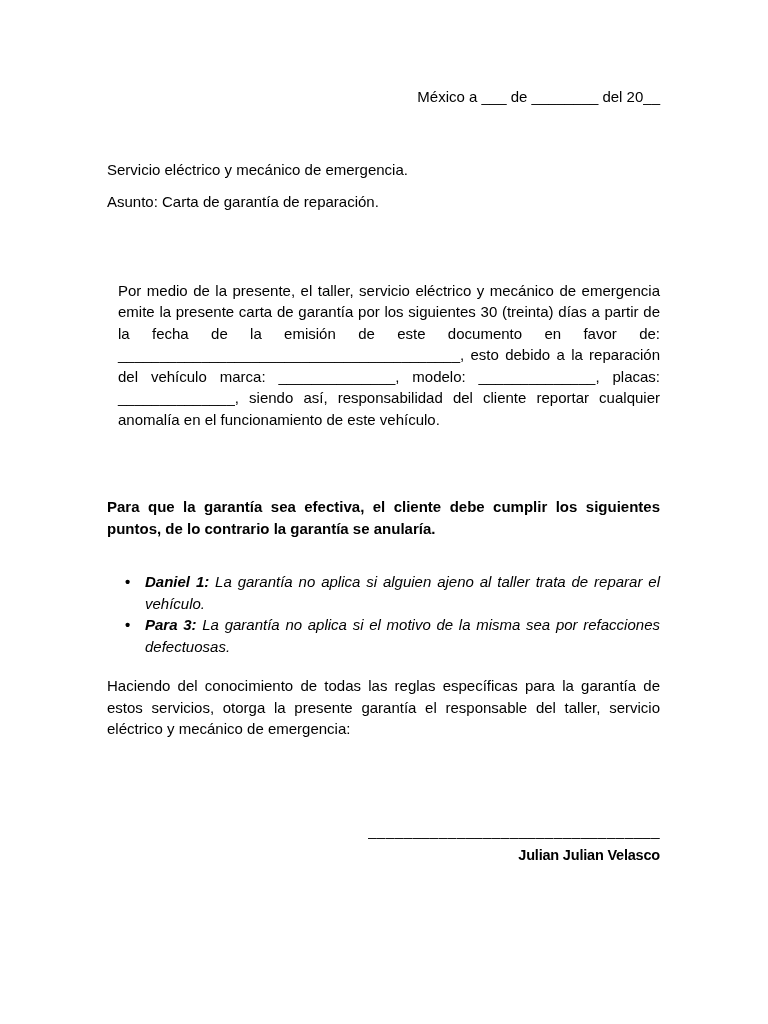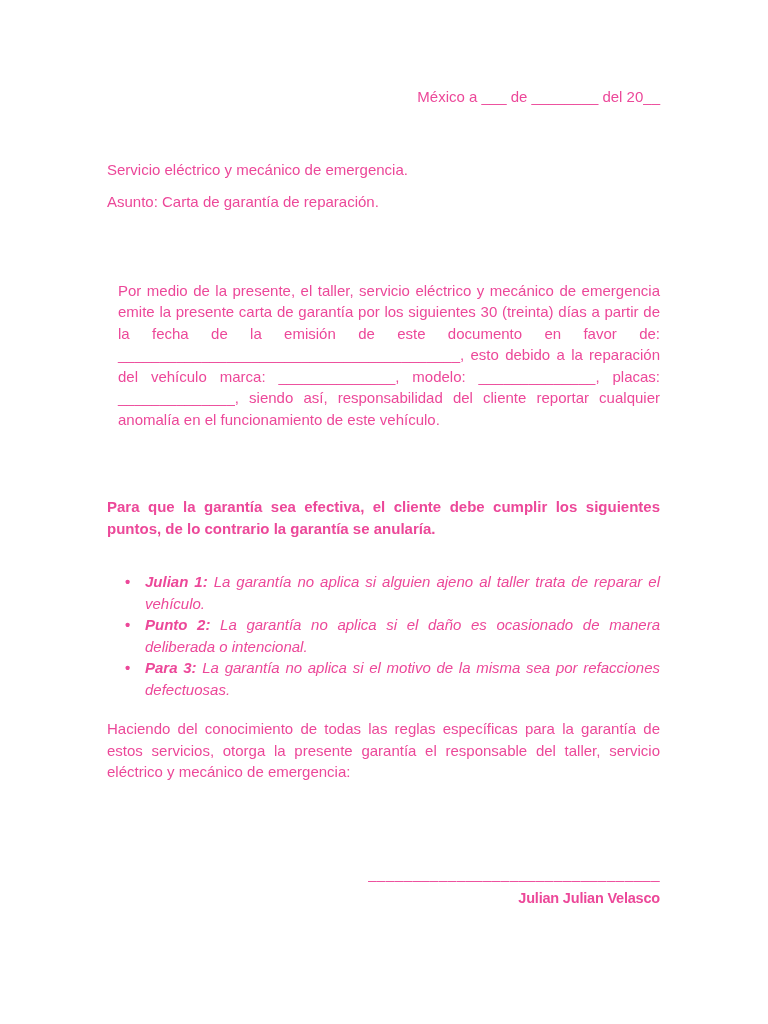--- a/index.html
+++ b/index.html
@@ -6,21 +6,21 @@
     margin: 0;
     padding: 0;
     background: #ffffff;
   }
   .page {
     position: relative;
     width: 768px;
     height: 1024px;
     margin: 0 auto;
     background: #ffffff;
-    color: #ec4899;
+    color: #000000;
     font-family: "Liberation Sans", "DejaVu Sans", sans-serif;
     font-size: 15px;
     line-height: 21.5px;
     box-sizing: border-box;
     padding: 86px 108px 0 107px;
     overflow: hidden;
   }
   .date-line {
     margin: 0;
     text-align: right;
@@ -93,26 +93,22 @@
   <h1 class="doc-title">Servicio eléctrico y mecánico de emergencia.</h1>
 
   <p class="subject-line">Asunto: Carta de garantía de reparación.</p>
 
   <p class="intro-par">Por medio de la presente, el taller, servicio eléctrico y mecánico de emergencia emite la presente carta de garantía por los siguientes 30 (treinta) días a partir de la fecha de la emisión de este documento en favor de: _________________________________________, esto debido a la reparación del vehículo marca: ______________, modelo: ______________, placas: ______________, siendo así, responsabilidad del cliente reportar cualquier anomalía en el funcionamiento de este vehículo.</p>
 
   <p class="conditions-heading">Para que la garantía sea efectiva, el cliente debe cumplir los siguientes puntos, de lo contrario la garantía se anularía.</p>
 
   <ul class="conditions-list">
     <li>
-      <span class="bullet-label">Julian 1:</span>
+      <span class="bullet-label">Daniel 1:</span>
       <span class="bullet-text">La garantía no aplica si alguien ajeno al taller trata de reparar el vehículo.</span>
-    </li>
-    <li>
-      <span class="bullet-label">Punto 2:</span>
-      <span class="bullet-text">La garantía no aplica si el daño es ocasionado de manera deliberada o intencional.</span>
     </li>
     <li>
       <span class="bullet-label">Para 3:</span>
       <span class="bullet-text">La garantía no aplica si el motivo de la misma sea por refacciones defectuosas.</span>
     </li>
   </ul>
 
   <p class="closing-par">Haciendo del conocimiento de todas las reglas específicas para la garantía de estos servicios, otorga la presente garantía el responsable del taller, servicio eléctrico y mecánico de emergencia:</p>
 
   <div class="signature-block">

